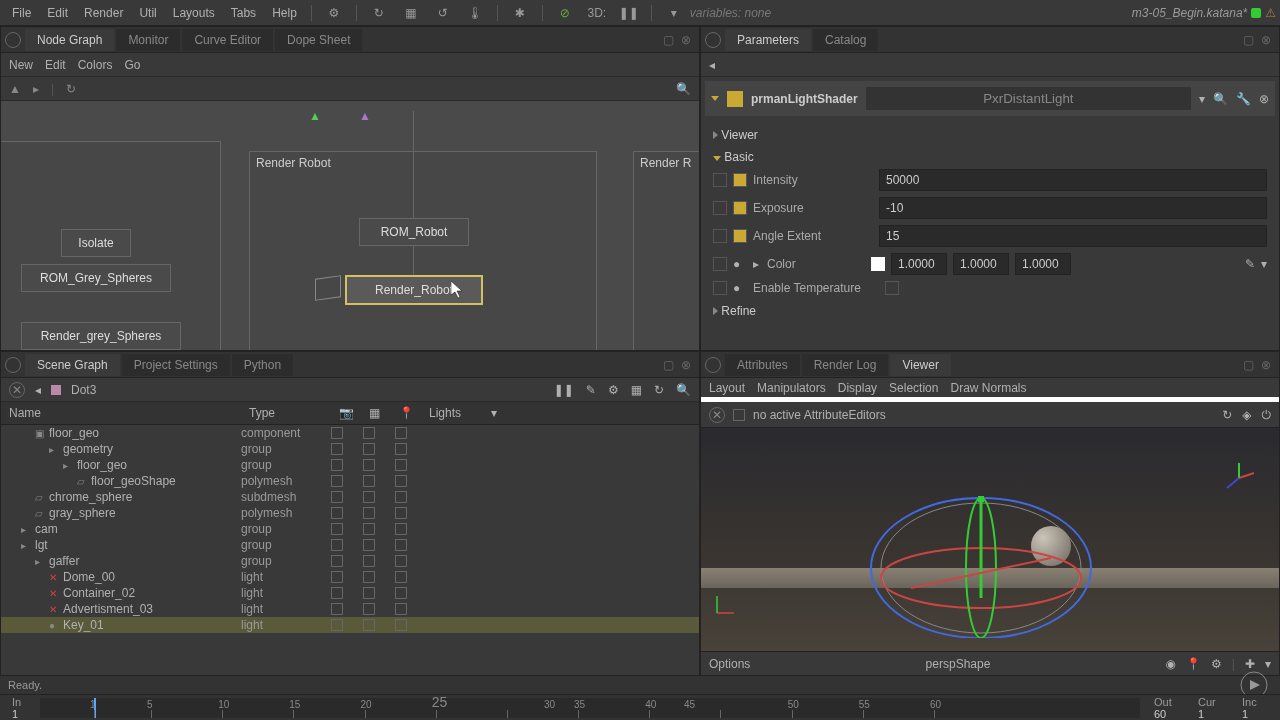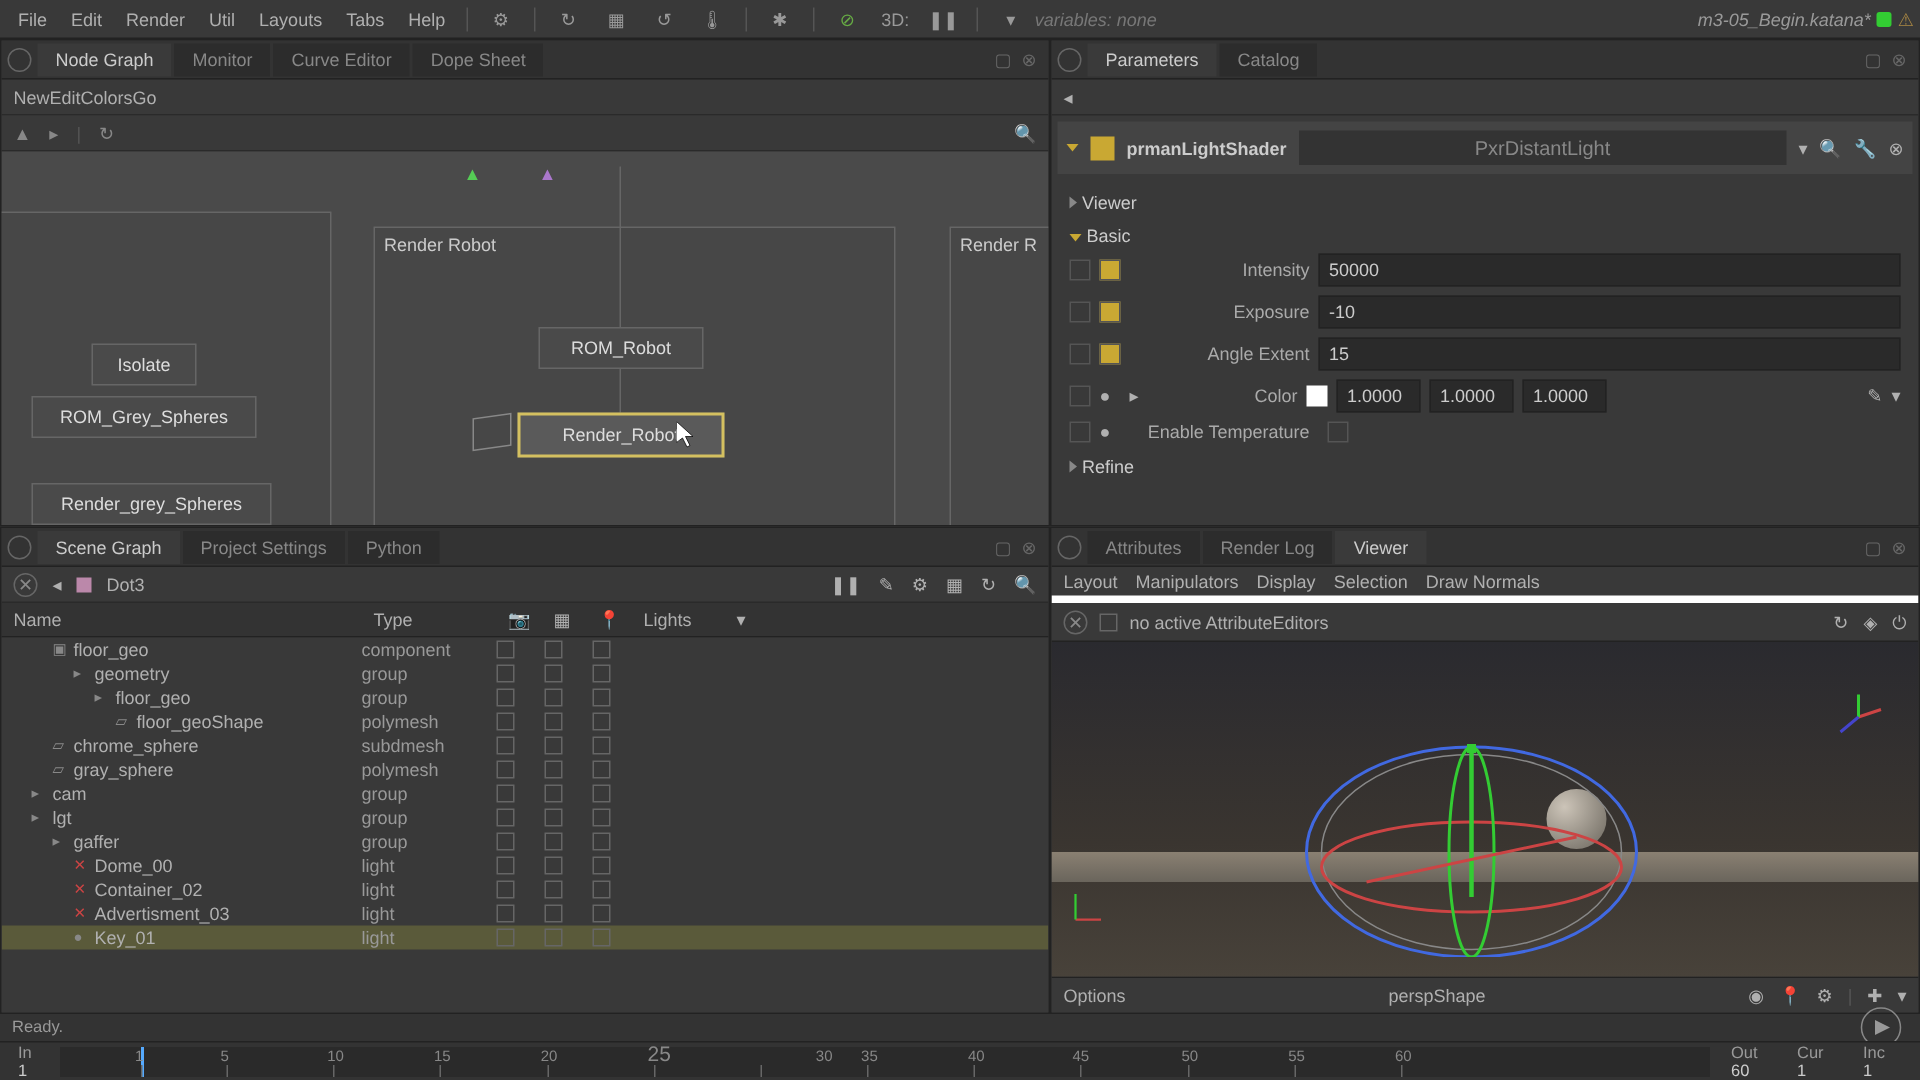--- a/index.html
+++ b/index.html
@@ -9,36 +9,36 @@
 .menubar .sep { width: 1px; height: 16px; background: #555; margin: 0 6px; }
 .menubar .tool-icon { width: 20px; height: 20px; display: flex; align-items: center; justify-content: center; margin: 0 6px; color: #999; }
 .menubar .right { margin-left: auto; display: flex; align-items: center; gap: 4px; }
 .filename { color: #999; font-style: italic; }
 .dot-green { width: 10px; height: 10px; background: #3c3; border-radius: 2px; }
 .main-grid { display: grid; grid-template-columns: 700px 580px; grid-template-rows: 325px 325px; height: 650px; }
 .panel { border: 1px solid #222; display: flex; flex-direction: column; background: #393939; overflow: hidden; }
 .tabbar { height: 26px; display: flex; align-items: center; background: #333; border-bottom: 1px solid #222; padding-left: 24px; gap: 2px; position: relative; }
 .tabbar .tab { padding: 4px 12px; background: #2c2c2c; color: #888; cursor: pointer; }
 .tabbar .tab.active { background: #3a3a3a; color: #ccc; }
-.subbar { height: 24px; display: flex; align-items: center; padding: 0 8px; background: #393939; border-bottom: 1px solid #2a2a2a; }
+.subbar { height: 24px; display: flex; align-items: center; padding: 0 8px; gap: 12px; background: #393939; border-bottom: 1px solid #2a2a2a; }
 .nodegraph-area { flex: 1; background: #4a4a4a; position: relative; overflow: hidden; }
 .node-box { position: absolute; background: #4a4a4a; border: 1px solid #666; padding: 6px 16px; color: #ddd; text-align: center; }
 .node-group { position: absolute; border: 1px solid #666; background: #474747; }
 .node-group-label { position: absolute; top: 4px; left: 6px; color: #ccc; }
 .selected-node { border: 2px solid #d4c060 !important; background: #5a5a5a; }
 .params-content { flex: 1; overflow: hidden; padding: 4px; }
 .param-header { display: flex; align-items: center; background: #444; padding: 6px; gap: 8px; margin-bottom: 8px; }
 .param-header .yellow-icon { width: 16px; height: 16px; background: #c9a833; }
 .param-header-input { flex: 1; background: #333; border: none; padding: 4px; color: #888; text-align: center; }
 .param-section { padding: 2px 8px; }
 .param-section-title { color: #ccc; padding: 2px 0; }
 .param-row { display: flex; align-items: center; padding: 3px 0; gap: 6px; }
 .param-row .indicator { width: 14px; height: 14px; border: 1px solid #555; }
 .param-row .indicator.yellow { background: #c9a833; }
-.param-row .label { width: 120px; text-align: right; color: #aaa; }
+.param-row .label { width: 120px; color: #aaa; }
 .param-row .value-box { background: #2a2a2a; border: 1px solid #222; padding: 3px 6px; color: #ccc; flex: 1; }
 .param-row .color-chip { width: 14px; height: 14px; background: #fff; }
 .scene-tree { flex: 1; overflow: hidden; background: #393939; }
 .tree-header { display: flex; background: #333; padding: 4px 8px; border-bottom: 1px solid #222; }
 .tree-header .col-name { width: 240px; }
 .tree-header .col-type { width: 90px; }
 .tree-row { display: flex; align-items: center; padding: 1px 0; }
 .tree-row .name { width: 240px; display: flex; align-items: center; gap: 4px; }
 .tree-row .type { width: 90px; color: #999; }
 .tree-row .checks { display: flex; gap: 20px; }
@@ -526,21 +526,21 @@
       <div style="position: absolute; bottom: 8px; font-size: 10px; color: rgb(136, 136, 136); left: 320.508px;">20</div>
       <div class="timeline-tick" style="left: 395.695px;"></div>
       <div style="position: absolute; bottom: 8px; font-size: 14px; color: rgb(136, 136, 136); left: 391.695px; text-align: right;">25</div>
       <div class="timeline-tick" style="left: 466.881px;"></div>
       <div style="position: absolute; bottom: 8px; font-size: 10px; color: rgb(136, 136, 136); left: 462.881px; margin-left: 41px;">30</div>
       <div class="timeline-tick" style="left: 538.068px;"></div>
       <div style="position: absolute; bottom: 8px; font-size: 10px; color: rgb(136, 136, 136); left: 534.068px;">35</div>
       <div class="timeline-tick" style="left: 609.254px;"></div>
       <div style="position: absolute; bottom: 8px; font-size: 10px; color: rgb(136, 136, 136); left: 605.254px;">40</div>
       <div class="timeline-tick" style="left: 680.441px;"></div>
-      <div style="position: absolute; bottom: 8px; font-size: 10px; color: rgb(136, 136, 136); left: 675px;">45</div>
+      <div style="position: absolute; bottom: 8px; font-size: 10px; color: rgb(136, 136, 136); left: 644px;">45</div>
       <div class="timeline-tick" style="left: 751.627px;"></div>
       <div style="position: absolute; bottom: 8px; font-size: 10px; color: rgb(136, 136, 136); left: 747.627px;">50</div>
       <div class="timeline-tick" style="left: 822.814px;"></div>
       <div style="position: absolute; bottom: 8px; font-size: 10px; color: rgb(136, 136, 136); left: 818.814px;">55</div>
       <div class="timeline-tick" style="left: 894px;"></div>
       <div style="position: absolute; bottom: 8px; font-size: 10px; color: rgb(136, 136, 136); left: 890px;">60</div>
     </div>
   <div style="display:flex;gap:4px;padding:0 6px">
     <div style="display:flex;flex-direction:column;width:40px">
         <span class="timeline-label">Out</span>

